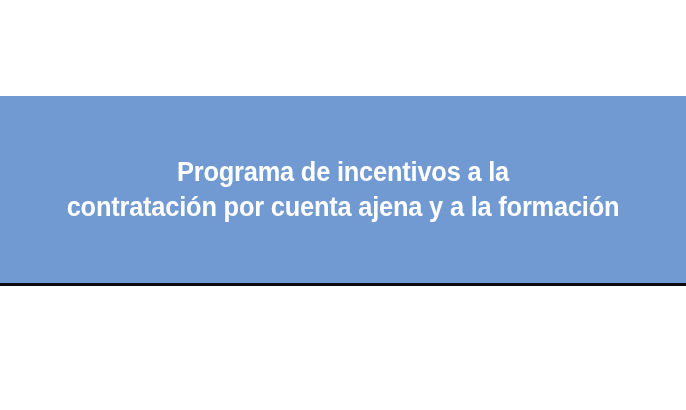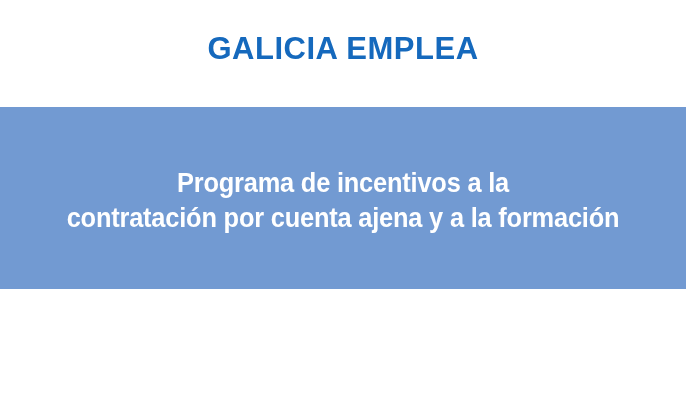--- a/index.html
+++ b/index.html
@@ -49,21 +49,20 @@
     left: 0;
     top: 96px;
     width: 686px;
     height: 190px;
     background: #729ad2;
     border-bottom: 3px solid #0c0c0c;
     box-sizing: border-box;
     display: flex;
     align-items: center;
     justify-content: center;
-    margin-top: 11px;
   }
   .banner-text {
     width: 100%;
     text-align: center;
     color: #ffffff;
     font-size: 27px;
     font-weight: bold;
     line-height: 1.28;
     letter-spacing: -0.2px;
     transform: scaleX(0.94);
@@ -79,23 +78,20 @@
     width: 686px;
     height: 121px;
     background: #ffffff;
   }
 </style>
 </head>
 <body>
 
 <div class="page">
 
-  <div class="title-area">
-    <div class="main-title">GALICIA EMPLEA</div>
-  </div>
 
   <div class="banner">
     <div class="banner-text">
       <span class="banner-line">Programa de incentivos a la</span>
       <span class="banner-line">contratación por cuenta ajena y a la formación</span>
     </div>
   </div>
 
   <div class="footer">
 

